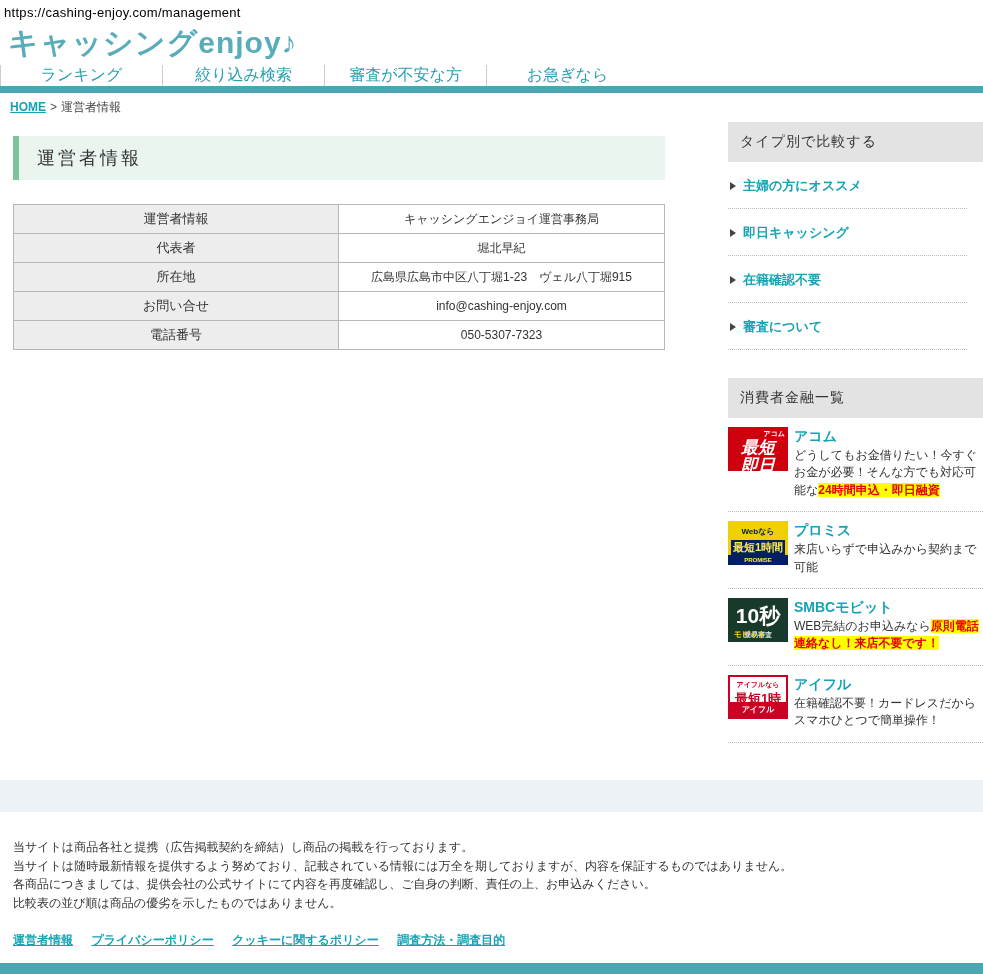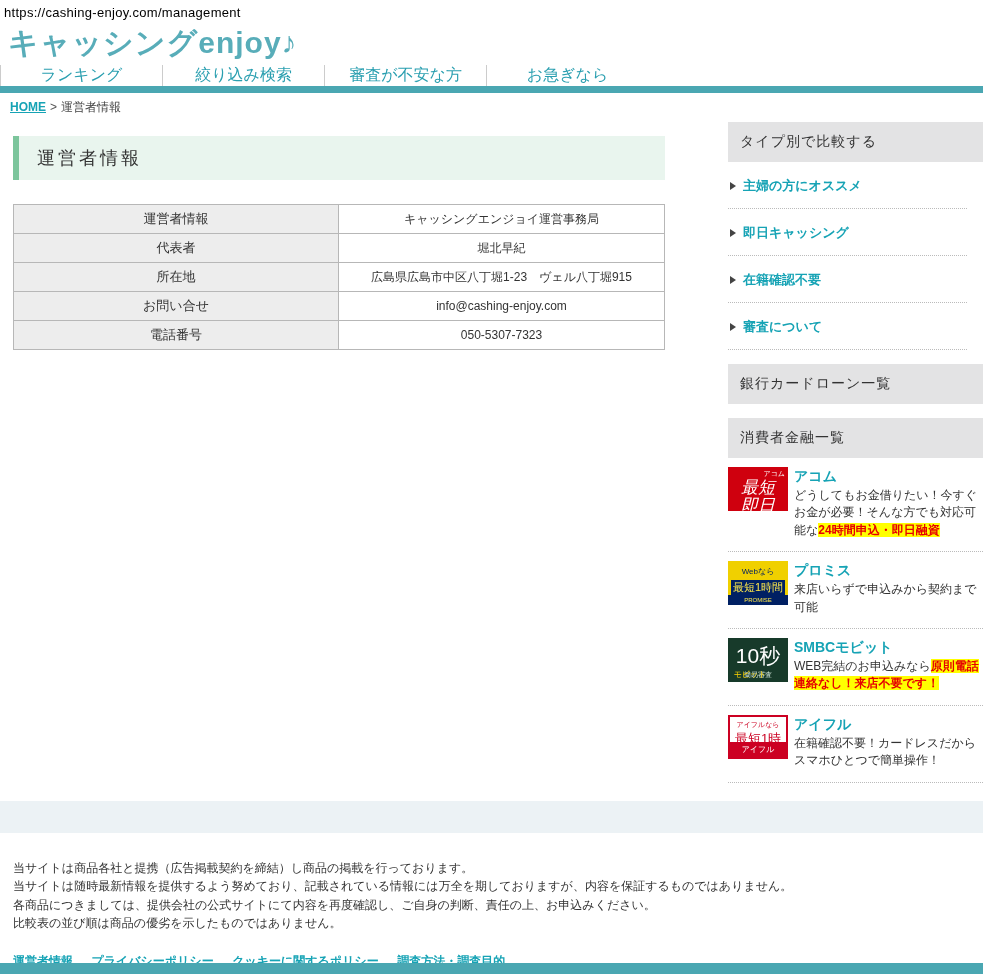--- a/index.html
+++ b/index.html
@@ -32,21 +32,21 @@
 
   .sidebar { width:255px; margin-left:auto; }
   .side-header { background:#e3e3e4; padding:11px 12px; font-size:14px; color:#333; letter-spacing:1px; }
   .type-links { margin:0 16px 14px 0; }
   .type-link-row { display:flex; align-items:center; padding:15px 0 13px 2px; border-bottom:1px dotted #bbb; cursor:pointer; }
   .tri { width:0; height:0; border-left:6px solid #444; border-top:4px solid transparent; border-bottom:4px solid transparent; margin-right:7px; }
   .type-link { color:#16a3b5; font-size:13px; font-weight:bold; text-decoration:none; }
   .side-gap { height:14px; }
 
   .ad { display:flex; padding:9px 0 12px 0; border-bottom:1px dotted #bbb; }
-  .ad-thumb { width:60px; height:44px; flex:0 0 60px; margin-right:6px; overflow:hidden; cursor:pointer; position:relative; font-weight:normal; }
+  .ad-thumb { width:60px; height:44px; flex:0 0 60px; margin-right:6px; overflow:hidden; cursor:pointer; position:relative; font-weight:bold; }
   .ad-body { flex:1; min-width:0; }
   .ad-title { color:#16a3b5; font-size:14px; font-weight:bold; text-decoration:none; cursor:pointer; display:inline-block; margin-bottom:1px; }
   .ad-desc { font-size:12px; line-height:1.45; color:#333; }
   .hl { background:#ffff00; color:#e60000; font-weight:bold; }
 
   .thumb-acom { background:#cf000e; color:#fff; text-align:center; }
   .thumb-acom .t-brand { font-size:7px; text-align:right; padding:2px 3px 0 0; }
   .thumb-acom .t-big { font-size:17px; line-height:1.05; font-style:italic; }
   .thumb-promise { background:#f0d000; color:#002063; text-align:center; }
   .thumb-promise .t-s { font-size:8px; padding-top:5px; }
@@ -135,21 +135,20 @@
       <div class="type-link-row">
         <span class="tri"></span>
         <a class="type-link">在籍確認不要</a>
       </div>
       <div class="type-link-row">
         <span class="tri"></span>
         <a class="type-link">審査について</a>
       </div>
     </div>
 
-    <div class="side-header">銀行カードローン一覧</div>
     <div class="side-gap"></div>
     <div class="side-header">消費者金融一覧</div>
 
     <div class="ad">
       <div class="ad-thumb thumb-acom">
         <div class="t-brand">アコム</div>
         <div class="t-big">最短</div>
         <div class="t-big">即日</div>
       </div>
       <div class="ad-body">

